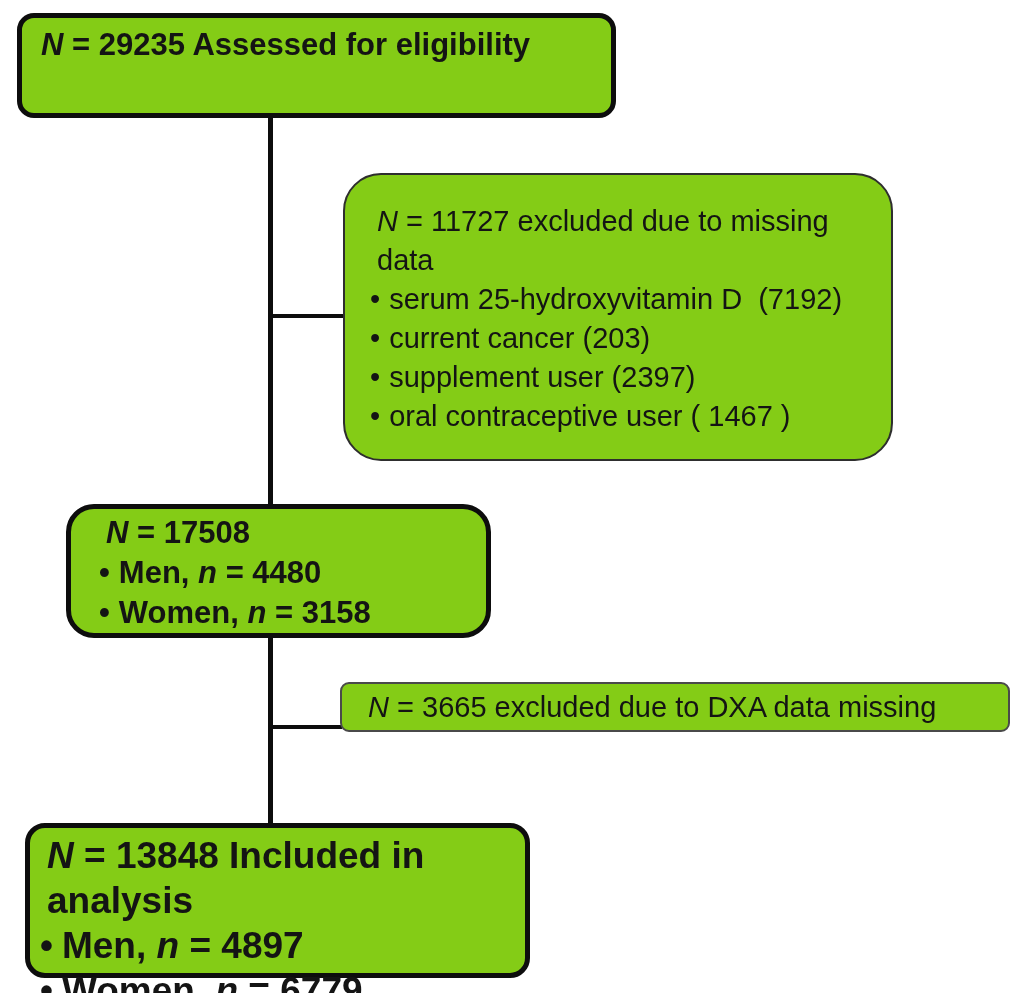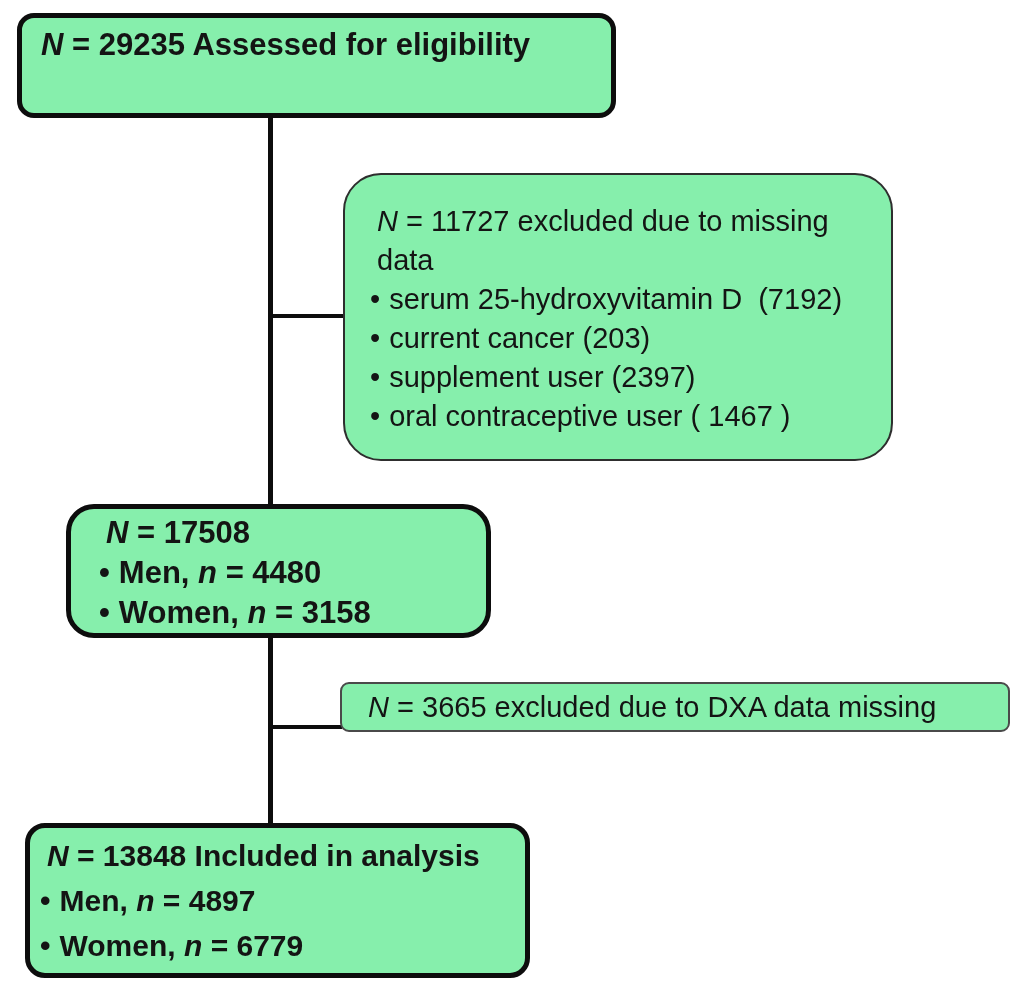--- a/index.html
+++ b/index.html
@@ -11,21 +11,21 @@
     position: relative;
     width: 1024px;
     height: 993px;
     background: #ffffff;
     font-family: "Liberation Sans", sans-serif;
     color: #141414;
     overflow: hidden;
   }
   .box {
     position: absolute;
-    background: #86efac;
+    background: #84cc16;
     box-sizing: border-box;
   }
   .thick {
     border: 5px solid #0d0d0d;
   }
   .connector {
     position: absolute;
     background: #0d0d0d;
   }
   .line {
@@ -84,21 +84,21 @@
     font-size: 29px;
     line-height: 40px;
     padding: 3px 14px 3px 26px;
   }
   
   #box-included {
     left: 25px; top: 823px;
     width: 505px; height: 155px;
     border-radius: 20px;
     font-weight: bold;
-    font-size: 30px;
+    font-size: 37px;
     line-height: 45px;
     padding: 5px 14px 5px 10px;
   }
 
   
   #v-line-1 { left: 268px; top: 117px; width: 5px; height: 390px; }
   #v-line-2 { left: 268px; top: 636px; width: 5px; height: 190px; }
   #h-line-1 { left: 271px; top: 314px; width: 74px; height: 4px; }
   #h-line-2 { left: 271px; top: 725px; width: 71px; height: 4px; }
 </style>

